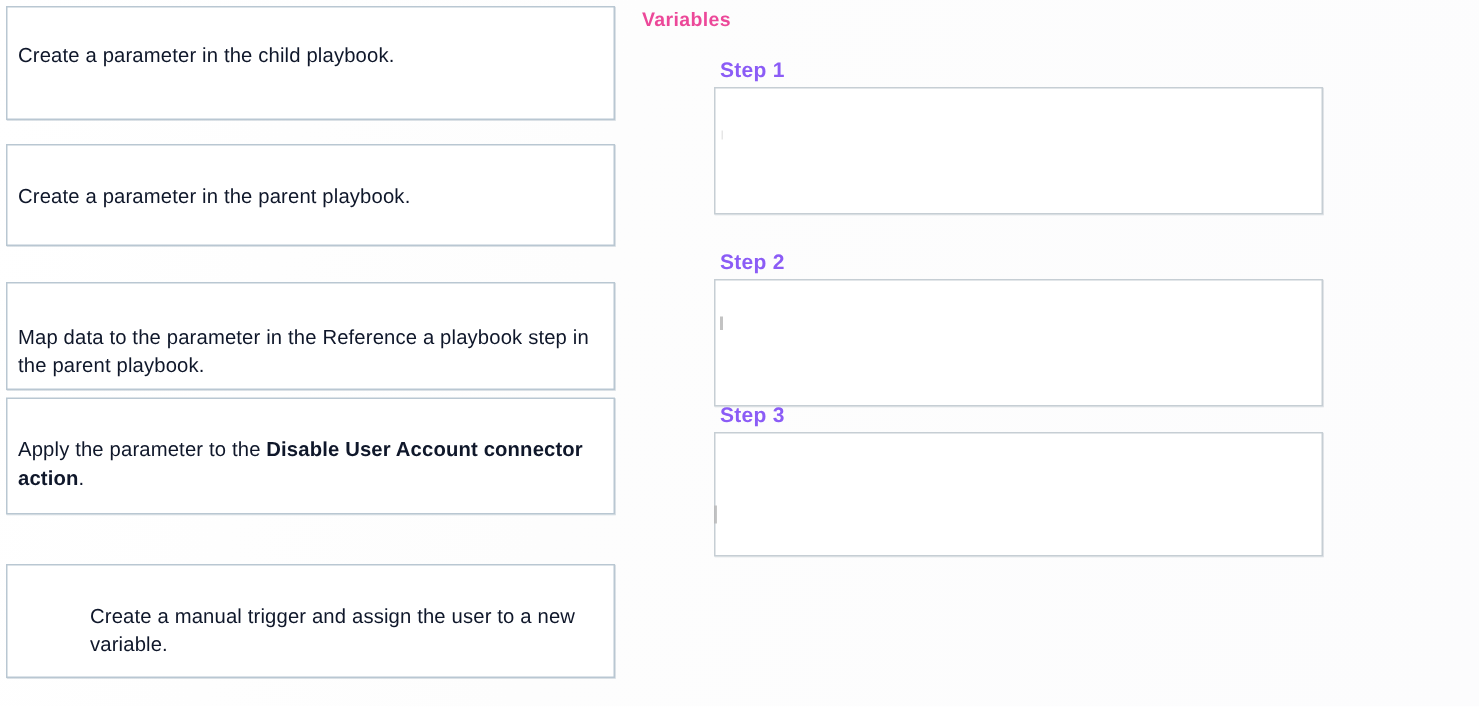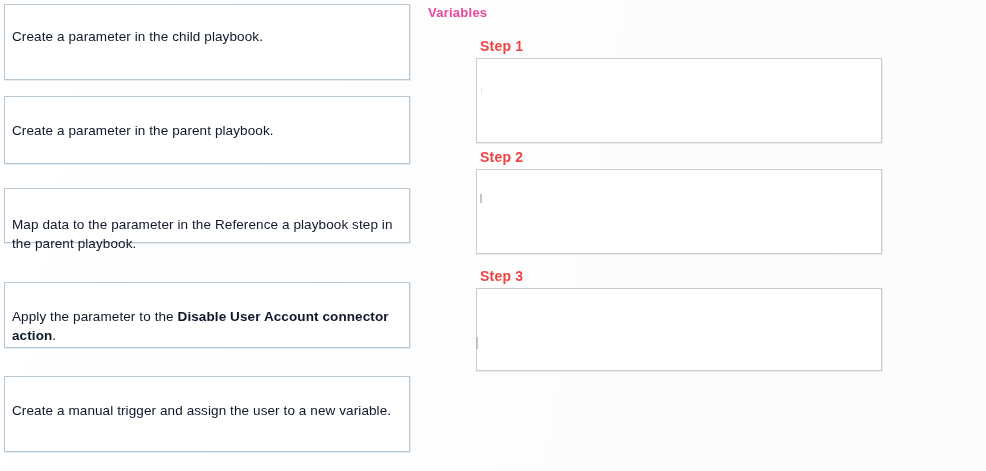--- a/index.html
+++ b/index.html
@@ -56,55 +56,55 @@
     font-weight: bold;
   }
 
   
   #option-card-1 { top: 0px;   height: 76px; }
   #option-card-1 .option-text { padding-top: 22px; }
 
   #option-card-2 { top: 92px;  height: 68px; }
   #option-card-2 .option-text { padding-top: 24px; }
 
-  #option-card-3 { top: 184px; height: 55px; }
+  #option-card-3 { top: 184px; height: 72px; }
   #option-card-3 .option-text { padding-top: 26px; }
 
-  #option-card-4 { top: 278px; height: 66px; }
+  #option-card-4 { top: 261px; height: 78px; }
   #option-card-4 .option-text { padding-top: 24px; }
 
   #option-card-5 { top: 372px; height: 76px; }
-  #option-card-5 .option-text { padding-top: 24px; }
+  #option-card-5 .option-text { padding-top: 24px; margin-left: 48px; }
 
   
   #variables-panel {
     position: absolute;
     left: 428px;
     top: 0px;
     width: 470px;
   }
   #variables-heading {
     position: absolute;
     left: 0;
     top: 5px;
     font-size: 13px;
     font-weight: bold;
     letter-spacing: 0.25px;
     color: #ec4899;
   }
 
   .step-group { position: absolute; left: 48px; width: 406px; }
   #step-group-1 { top: 38px; }
-  #step-group-2 { top: 149px; }
+  #step-group-2 { top: 166px; }
   #step-group-3 { top: 268px; }
 
   .step-label {
     font-size: 14px;
     font-weight: bold;
-    color: #ef4444;
+    color: #8b5cf6;
     letter-spacing: 0.2px;
     margin: 0 0 4px 4px;
     display: block;
   }
   .step-dropzone {
     box-sizing: border-box;
     width: 406px;
     height: 85px;
     background: #ffffff;
     border: 1px solid #c6ced4;

